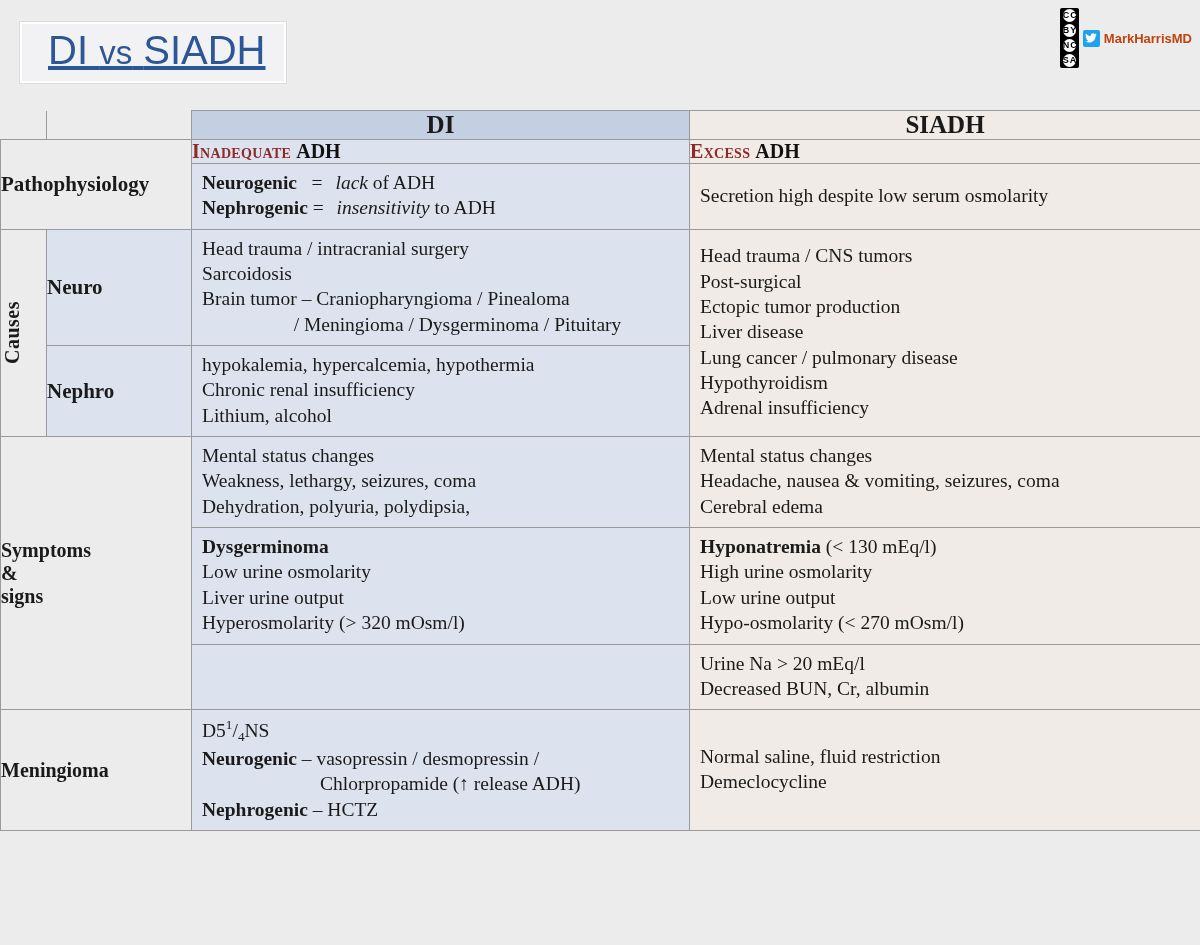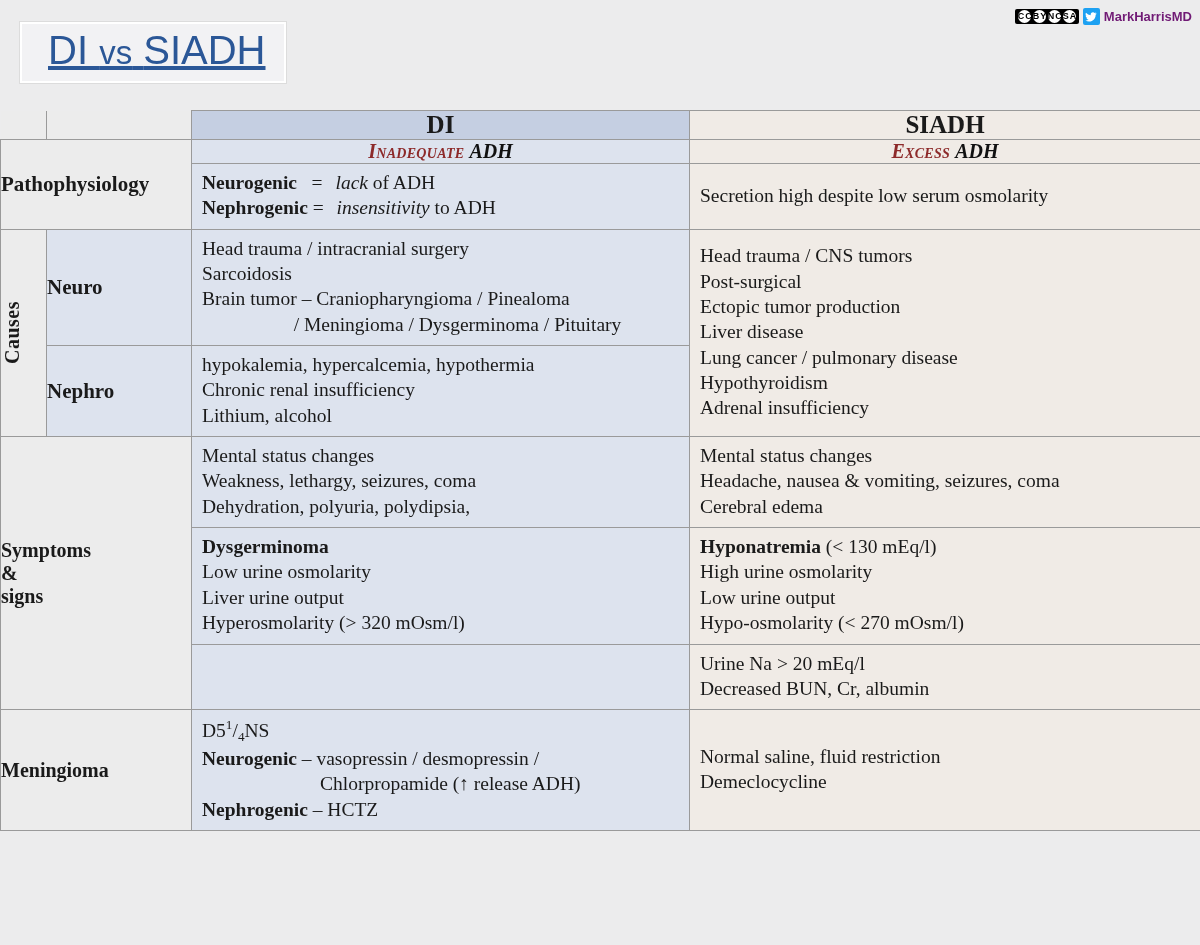--- a/index.html
+++ b/index.html
@@ -55,20 +55,21 @@
     color: #fff;
     font-family: "Liberation Sans", sans-serif;
     font-size: 10px;
     line-height: 14px;
     padding: 1px 3px;
     border-radius: 2px;
     letter-spacing: 1px;
     display: inline-flex;
     align-items: center;
     gap: 2px;
+    flex-direction: column;
   }
   .cc-circle {
     display: inline-block;
     width: 13px;
     height: 13px;
     border-radius: 50%;
     background: #fff;
     color: #000;
     font-size: 9px;
     line-height: 13px;
@@ -81,21 +82,21 @@
     background: #1da1f2;
     border-radius: 2px;
     display: inline-flex;
     align-items: center;
     justify-content: center;
   }
   .credit-name {
     font-family: "Liberation Sans", sans-serif;
     font-size: 13px;
     font-weight: bold;
-    color: #701a75;
+    color: #c2410c;
   }
 
   
   table.main {
     border-collapse: collapse;
     width: 1200px;
     table-layout: fixed;
     font-size: 19.5px;
   }
   table.main td {
@@ -123,24 +124,23 @@
   .beige     { background: #f0ebe6; }
   .gray      { background: #ececec; }
 
   .hdr {
     text-align: center;
     font-weight: bold;
     font-size: 25px;
     padding: 8px 0 10px 0;
   }
   .subhdr {
-    text-align: center;
+    text-align: left;
     font-size: 20px;
     padding: 4px 0 6px 0;
-    font-style: italic;
   }
   .smallcaps {
     font-variant: small-caps;
     font-weight: bold;
     color: #8d2a2a;
     letter-spacing: .3px;
   }
   .subhdr .adh {
     color: #111;
     font-variant: normal;

